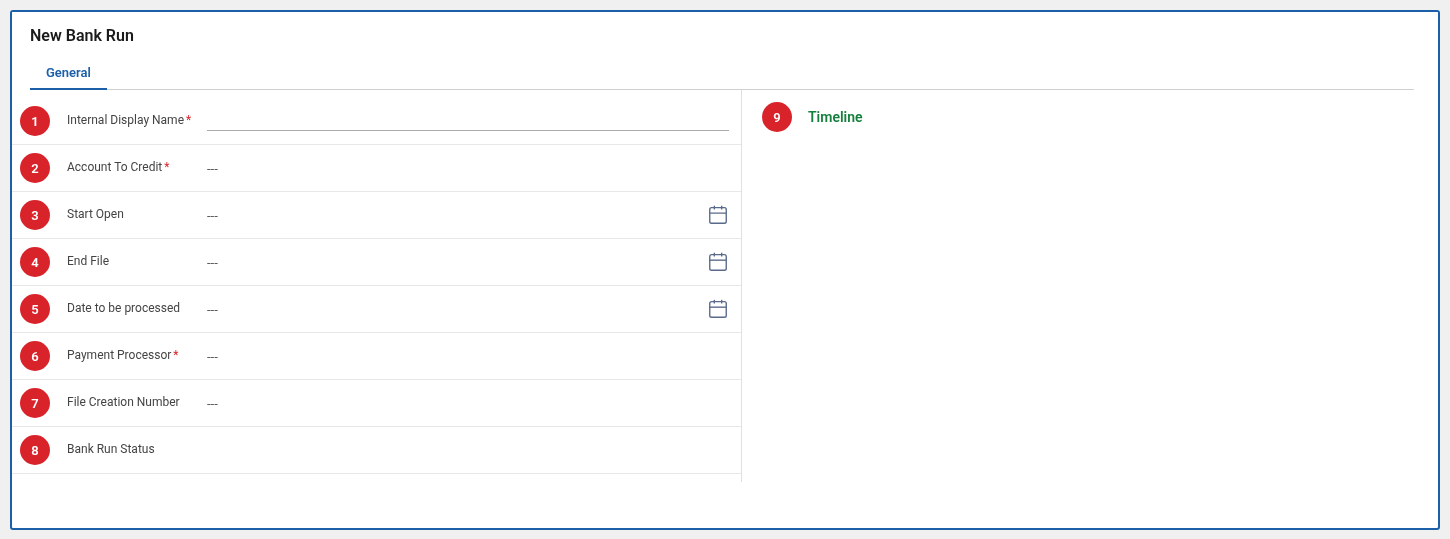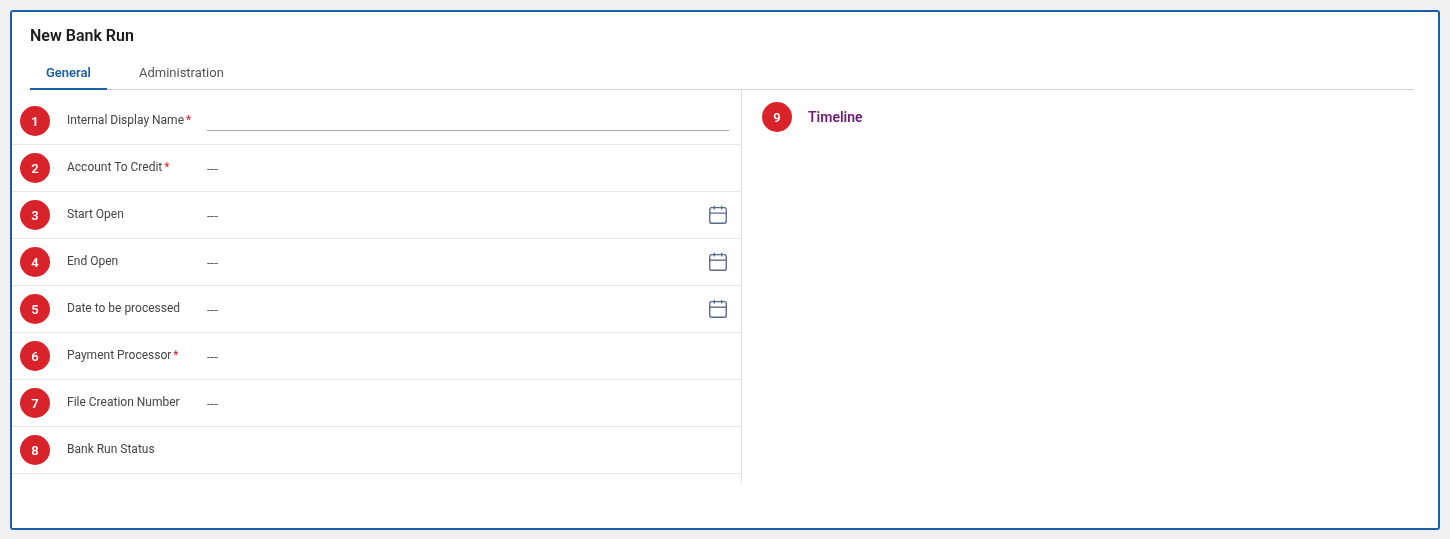--- a/index.html
+++ b/index.html
@@ -34,21 +34,21 @@
 
     .window-title {
       font-size: 16px;
       font-weight: 600;
       color: #1a1a1a;
       margin-bottom: 12px;
     }
 
     .tabs {
       display: flex;
-      gap: 16px;
+      gap: 0;
       border-bottom: 1px solid #d0d0d0;
     }
 
     .tab {
       padding: 8px 16px;
       font-size: 13px;
       cursor: pointer;
       border-bottom: 2px solid transparent;
       margin-bottom: -1px;
       color: #555;
@@ -72,21 +72,21 @@
     }
 
     .timeline-section {
       flex: 1;
       padding: 12px 20px;
     }
 
     .timeline-label {
       font-size: 14px;
       font-weight: 600;
-      color: #701a75;
+      color: #15803d;
     }
 
     .form-row {
       display: flex;
       align-items: center;
       padding: 8px 12px 8px 8px;
       border-bottom: 1px solid #e8e8e8;
       min-height: 44px;
     }
 
@@ -186,21 +186,20 @@
     }
   </style>
 </head>
 <body>
 
 <div class="window">
   <div class="window-header">
     <div class="window-title">New Bank Run</div>
     <div class="tabs">
       <div class="tab active">General</div>
-      <div class="tab">Administration</div>
     </div>
   </div>
 
   <div class="content">
     <div class="form-section">
 
       <div class="form-row">
         <div class="row-number">1</div>
         <div class="row-label">
           <span>Internal Display Name</span><span class="required-star">*</span>
@@ -234,21 +233,21 @@
               <line x1="8" y1="2" x2="8" y2="6"></line>
               <line x1="3" y1="10" x2="21" y2="10"></line>
             </svg>
           </div>
         </div>
       </div>
 
       <div class="form-row">
         <div class="row-number">4</div>
         <div class="row-label">
-          <span>End Open</span>
+          <span>End File</span>
         </div>
         <div class="row-value">
           <div class="date-field">
             <span class="date-placeholder">---</span>
             <svg class="calendar-icon" viewBox="0 0 24 24" fill="none" stroke="currentColor" stroke-width="1.5">
               <rect x="3" y="4" width="18" height="17" rx="2" ry="2"></rect>
               <line x1="16" y1="2" x2="16" y2="6"></line>
               <line x1="8" y1="2" x2="8" y2="6"></line>
               <line x1="3" y1="10" x2="21" y2="10"></line>
             </svg>

